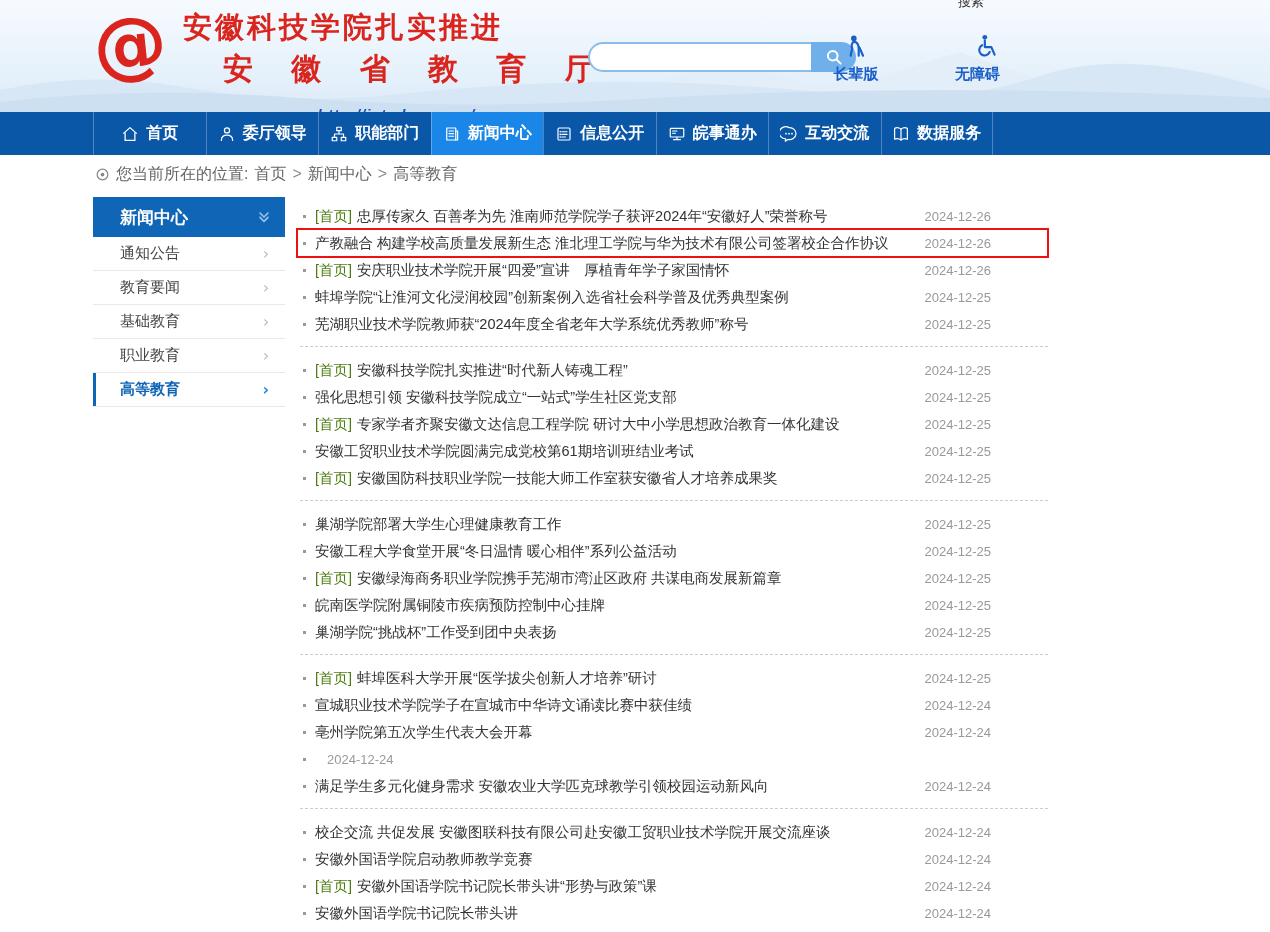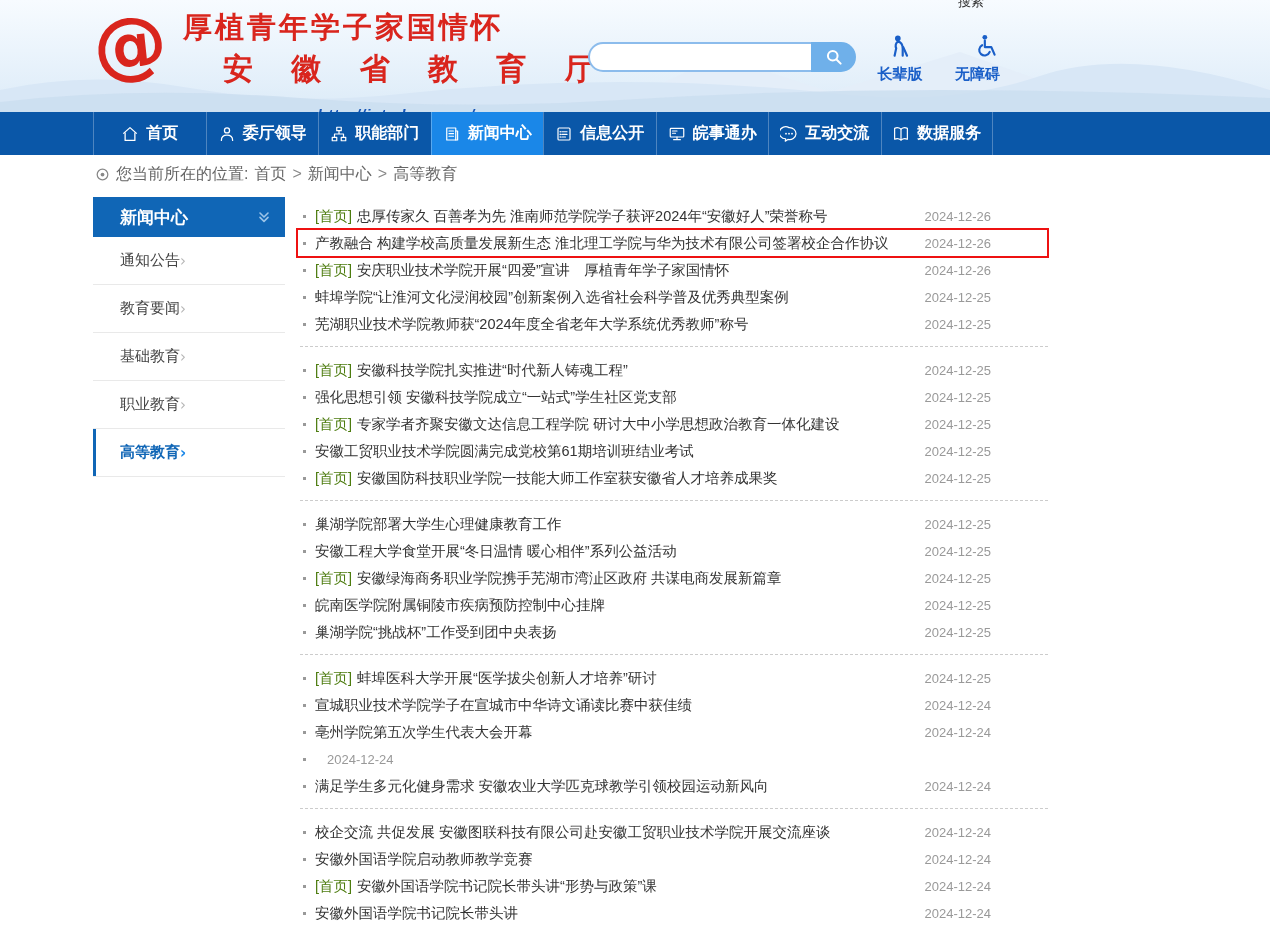--- a/index.html
+++ b/index.html
@@ -22,41 +22,41 @@
     letter-spacing:1px; margin-top:16px; text-align:center; }
 
   .search { position:absolute; left:588px; top:42px; width:268px; height:30px; z-index:3; }
   .search input { position:absolute; left:0; top:0; width:250px; height:30px; border:2px solid #8cbcec;
     border-radius:16px; padding:0 14px; font-size:14px; outline:none; background:#fff; }
   .search .btn { position:absolute; right:0; top:0; width:45px; height:30px; background:#6fb0ea;
     border:none; border-radius:0 16px 16px 0; cursor:pointer; display:flex; align-items:center; justify-content:center; }
 
   .access { position:absolute; top:33px; width:64px; text-align:center; color:#1a5fc8; z-index:3; cursor:pointer; }
   .access .lbl { font-size:15px; font-weight:bold; margin-top:2px; white-space:nowrap; }
-  .acc-elder { left:868px; } .acc-barrier { left:936px;text-align:right; }
+  .acc-elder { left:824px; } .acc-barrier { left:936px;text-align:right; }
 
   
   .navbar { height:43px; background:#0a57a8; display:flex; padding-left:93px; position:relative; z-index:4; }
   .nav-item { width:112.5px; height:43px; display:flex; align-items:center; justify-content:center; gap:7px;
     color:#fff; font-size:16px; font-weight:bold; border-left:1px solid rgba(255,255,255,.28); cursor:pointer; white-space:nowrap; }
   .nav-item:last-child { border-right:1px solid rgba(255,255,255,.28);text-align:right; }
   .nav-item.active { background:#1a87e8; }
   .nav-item svg { flex:none; }
 
   
   .breadcrumb { height:38px; display:flex; align-items:center; margin-left:95px; color:#666; font-size:16px; gap:6px; }
   .breadcrumb a { color:#666; text-decoration:none; cursor:pointer; }
   .crumb-sep { color:#888; }
 
   
   .main { display:flex; margin-left:93px; margin-top:4px; }
   .sidebar { width:192px; flex:none; }
   .side-header { height:40px; background:#1066b6; color:#fff; font-size:17px; font-weight:bold;
     display:flex; align-items:center; justify-content:space-between; padding:0 13px 0 27px; }
-  .side-item { height:48px; display:flex; align-items:center; 
+  .side-item { height:34px; display:flex; align-items:center; justify-content:space-between;
     padding:0 16px 0 27px; border-bottom:1px solid #e9e9e9; font-size:15px; color:#444;
     cursor:pointer; position:relative; background:#fff; }
   .side-item .chev { color:#b5b5b5; font-size:15px; font-family:"DejaVu Sans",sans-serif; }
   .side-item.active { color:#1066b6; font-weight:bold; }
   .side-item.active::before { content:''; position:absolute; left:0; top:0; bottom:0; width:3px; background:#1066b6; }
   .side-item.active .chev { color:#1a87e8; }
 
   .news { width:748px; margin-left:15px; padding-top:2px; }
   .news-group { padding:4px 0 8px; border-bottom:1px dashed #ccc; margin-bottom:6px; }
   .news-group:last-child { border-bottom:none; }
@@ -76,21 +76,21 @@
   <svg class="mountains" viewBox="0 0 1270 78" preserveAspectRatio="none">
     <path d="M600 78 L720 22 L830 58 L960 18 L1080 60 L1190 38 L1270 55 V78 Z" fill="#e4eef9"></path>
     <path d="M0 78 L0 56 Q90 36 190 54 T400 60 T620 48 T840 60 T1040 42 T1270 56 V78 Z" fill="#d8e7f6"></path>
     <path d="M0 78 L0 68 Q140 52 300 64 T620 66 T940 56 T1270 64 V78 Z" fill="#cbdef0" opacity="0.85"></path>
   </svg>
   <span class="top-clip">搜索</span>
 
   <div class="logo-row">
     <div class="logo-mark">@</div>
     <div class="org-text">
-      <div class="org-line1">厚植青年学子家国情怀</div>
+      <div class="org-line1">安徽科技学院扎实推进</div>
       <div class="org-line2">安 徽 省 教 育 厅</div>
       <div class="org-url">http://jyt.ah.gov.cn/</div>
     </div>
   </div>
 
   <div class="search">
     <input type="text" value="" placeholder="" style="">
     <button class="btn">
       <svg width="20" height="20" viewBox="0 0 24 24" fill="none" stroke="#fff" stroke-width="2.4" stroke-linecap="round">
         <circle cx="10.5" cy="10.5" r="5.8"></circle>

